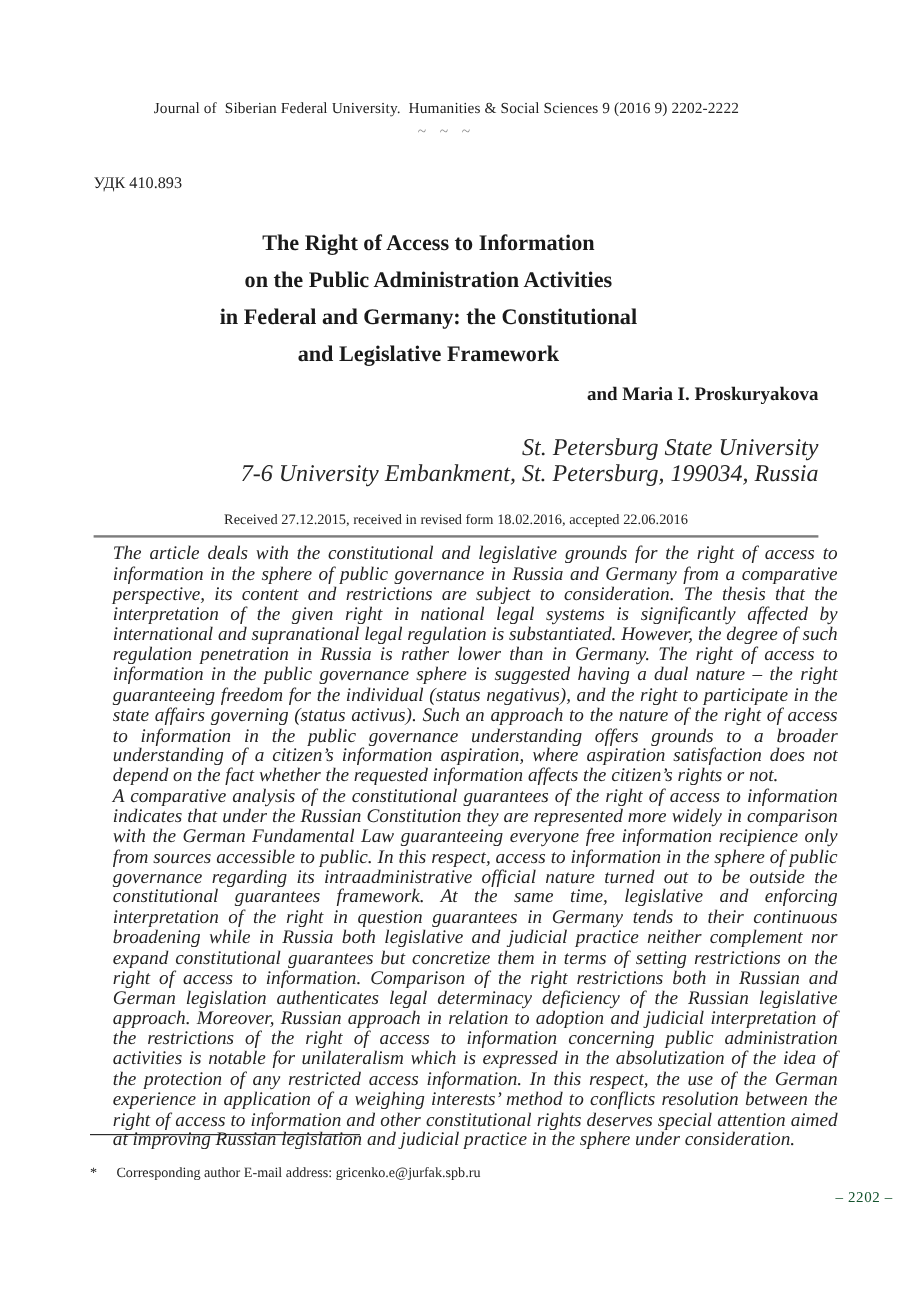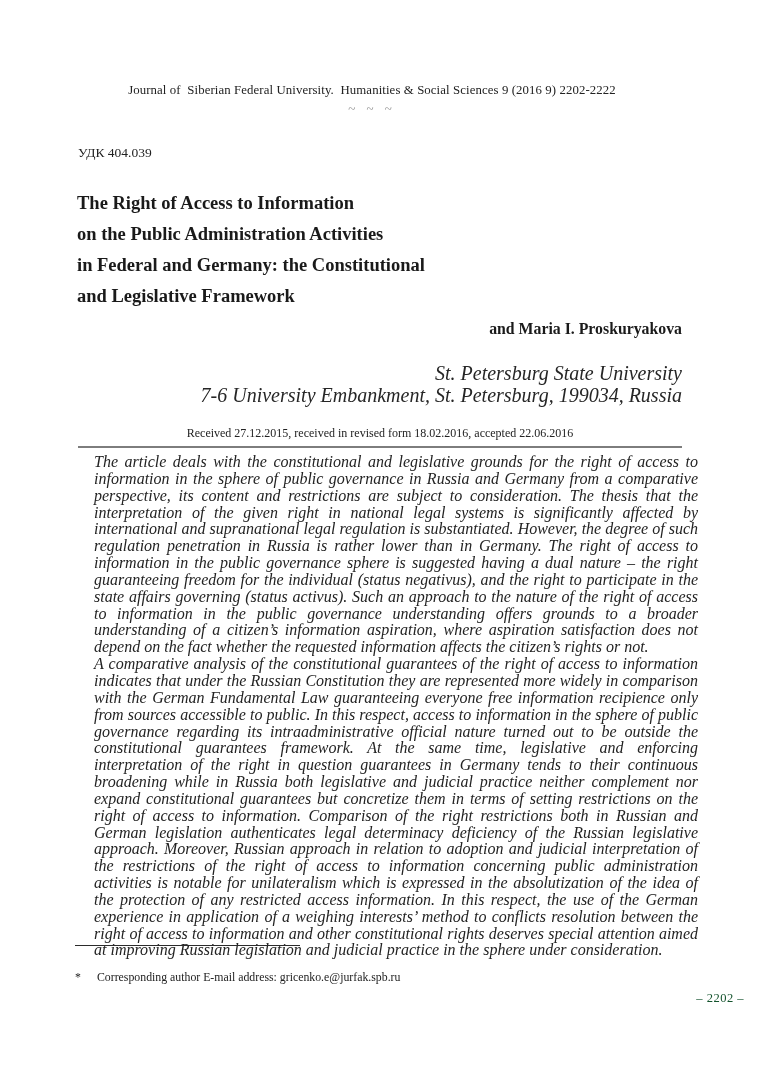--- a/index.html
+++ b/index.html
@@ -46,20 +46,21 @@
   }
   .title-block {
     position: absolute;
     top: 188px;
     left: 77px;
     width: 560px;
     font-size: 18.5px;
     font-weight: bold;
     line-height: 31px;
     color: #1a1a1a;
+    text-align: center;
   }
   .authors-block {
     position: absolute;
     top: 318px;
     left: 78px;
     width: 604px;
     text-align: right;
     font-weight: bold;
     font-size: 15.8px;
     line-height: 21.5px;
@@ -148,21 +149,21 @@
 </style>
 </head>
 <body>
 
 <div class="sheet">
 
   <div class="journal-line">Journal of  Siberian Federal University.  Humanities &amp; Social Sciences 9 (2016 9) 2202-2222</div>
 
   <div class="ornament">~ ~ ~</div>
 
-  <div class="udk">УДК 404.039</div>
+  <div class="udk">УДК 410.893</div>
 
   <div class="title-block">
     <div>The Right of Access to Information</div>
     <div>on the Public Administration Activities</div>
     <div>in Federal and Germany: the Constitutional</div>
     <div>and Legislative Framework</div>
   </div>
 
   <div class="authors-block">
     <div>and Maria I. Proskuryakova</div>

